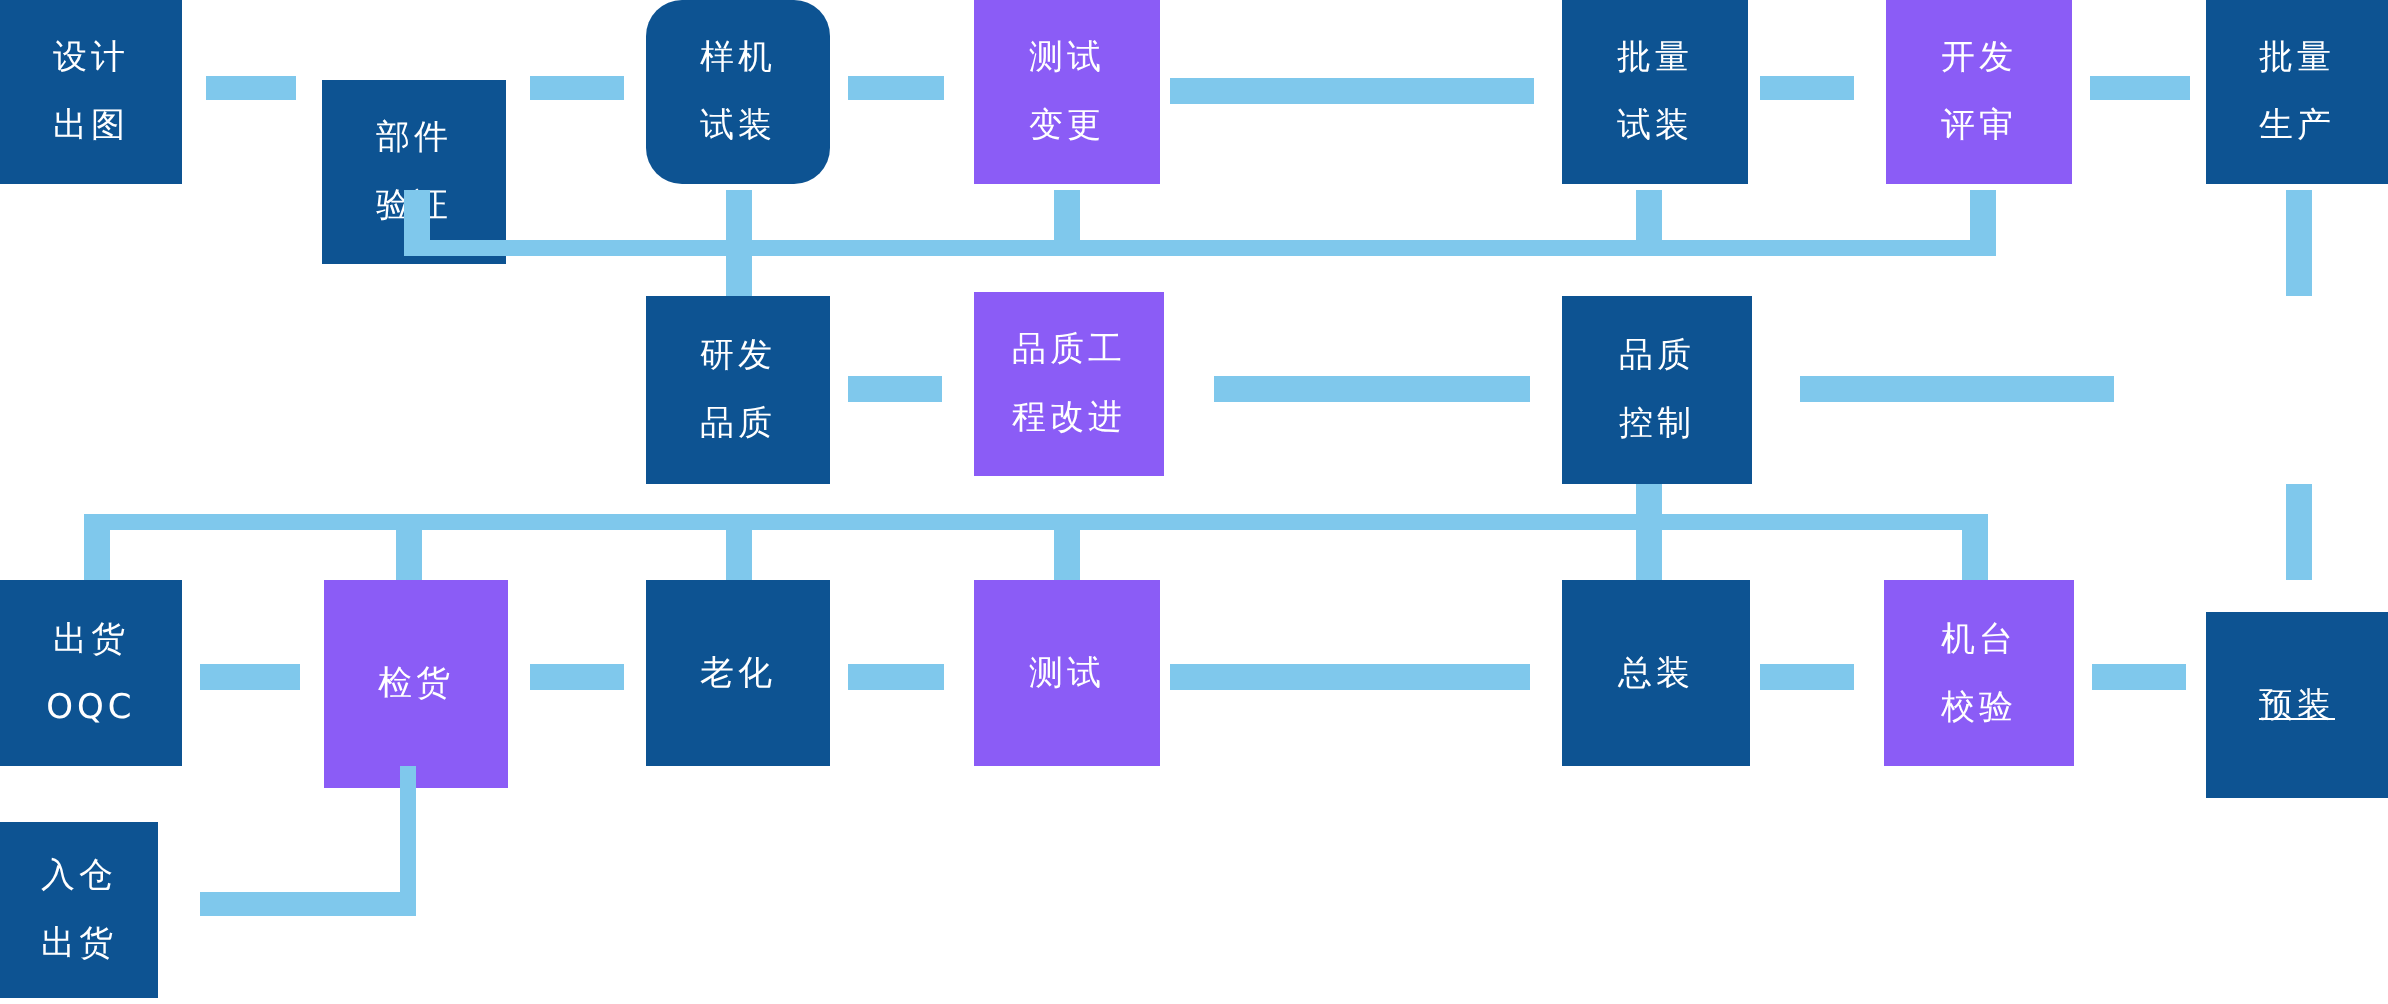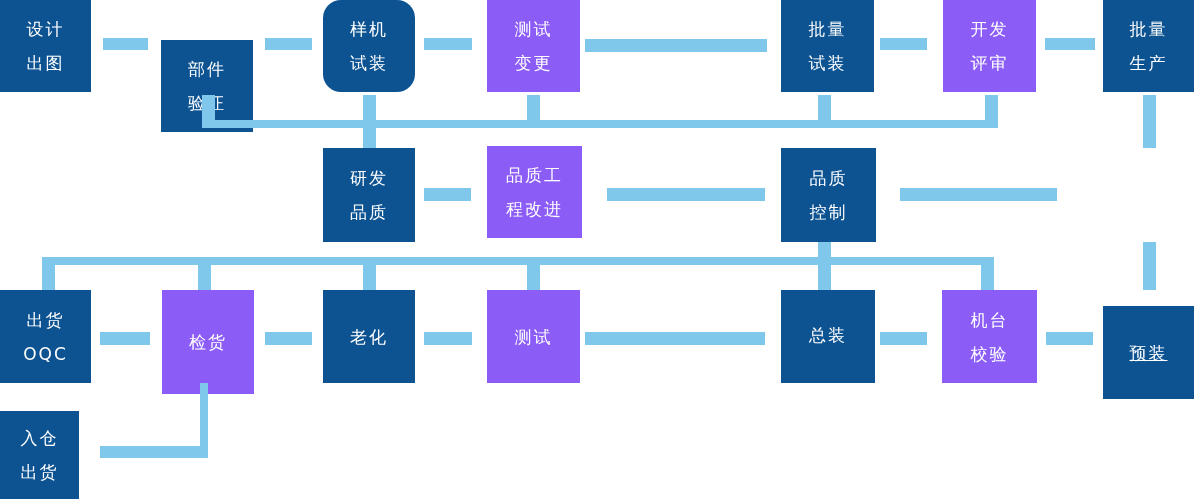--- a/index.html
+++ b/index.html
@@ -41,21 +41,21 @@
   <div class="node teal" style="left:487px;top:146px;width:95px;height:92px;">品质工
 程改进</div>
   <div class="node dark" style="left:781px;top:148px;width:95px;height:94px;">品质
 控制</div>
 
   <div class="node dark" style="left:0;top:290px;width:91px;height:93px;">出货
 OQC</div>
   <div class="node teal" style="left:162px;top:290px;width:92px;height:104px;">检货</div>
   <div class="node dark" style="left:323px;top:290px;width:92px;height:93px;">老化</div>
   <div class="node teal" style="left:487px;top:290px;width:93px;height:93px;">测试</div>
-  <div class="node dark" style="left:781px;top:290px;width:94px;height:93px;font-family:Liberation Mono, monospace;">总装</div>
+  <div class="node dark" style="left:781px;top:290px;width:94px;height:93px;">总装</div>
   <div class="node teal" style="left:942px;top:290px;width:95px;height:93px;">机台
 校验</div>
   <div class="node dark" style="left:1103px;top:306px;width:91px;height:93px;text-decoration:underline;">预装</div>
 
   <div class="node dark" style="left:0;top:411px;width:79px;height:88px;">入仓
 出货</div>
 
   <div class="ln" style="left:103px;top:38px;width:45px;height:12px;"></div>
   <div class="ln" style="left:265px;top:38px;width:47px;height:12px;"></div>
   <div class="ln" style="left:424px;top:38px;width:48px;height:12px;"></div>

